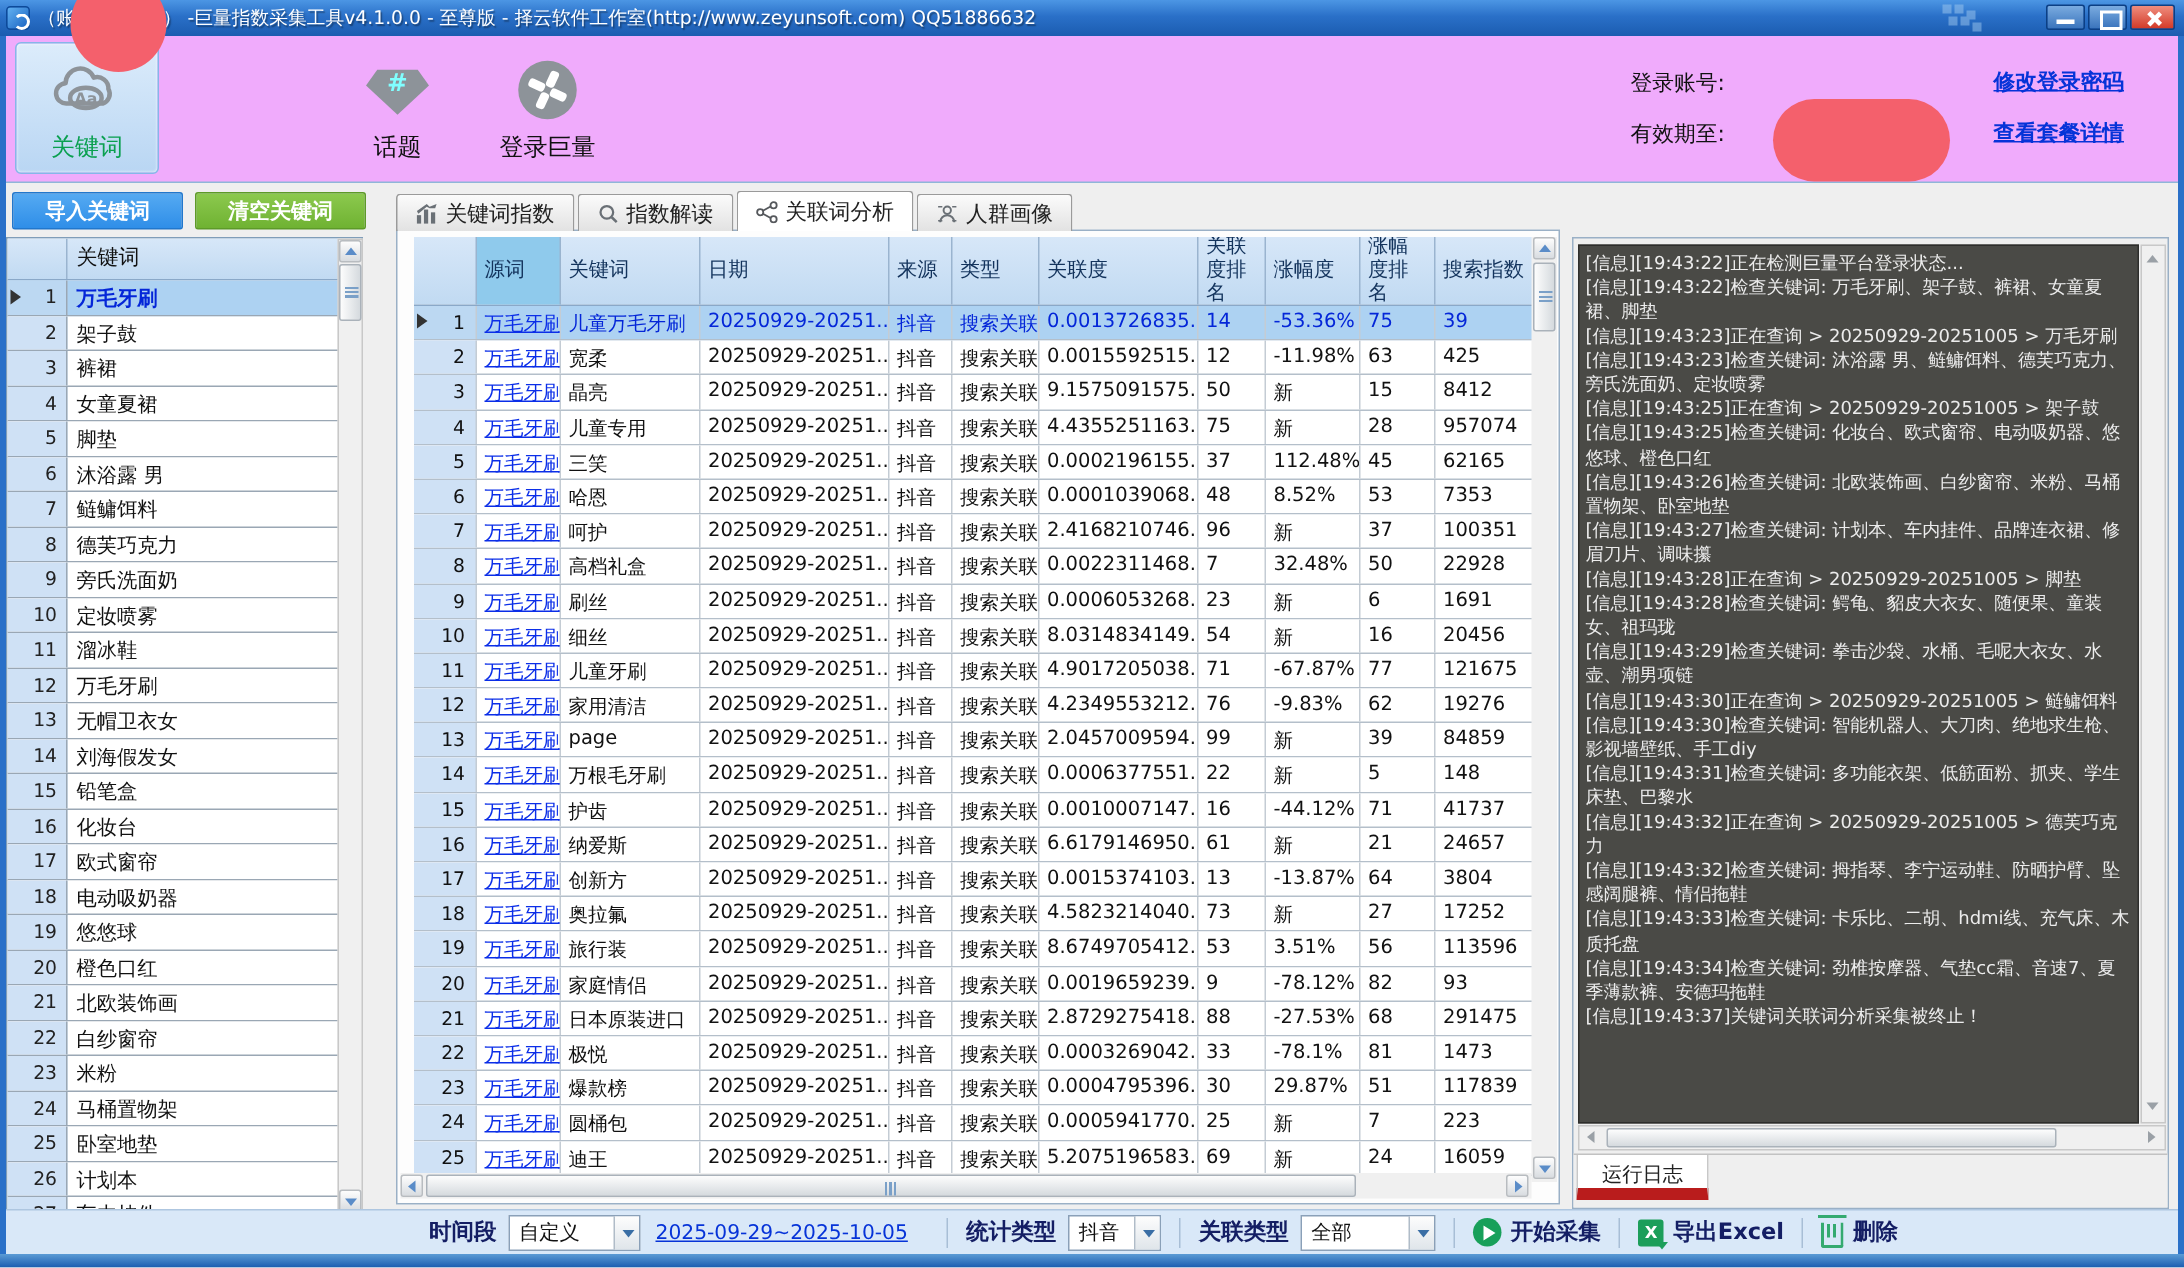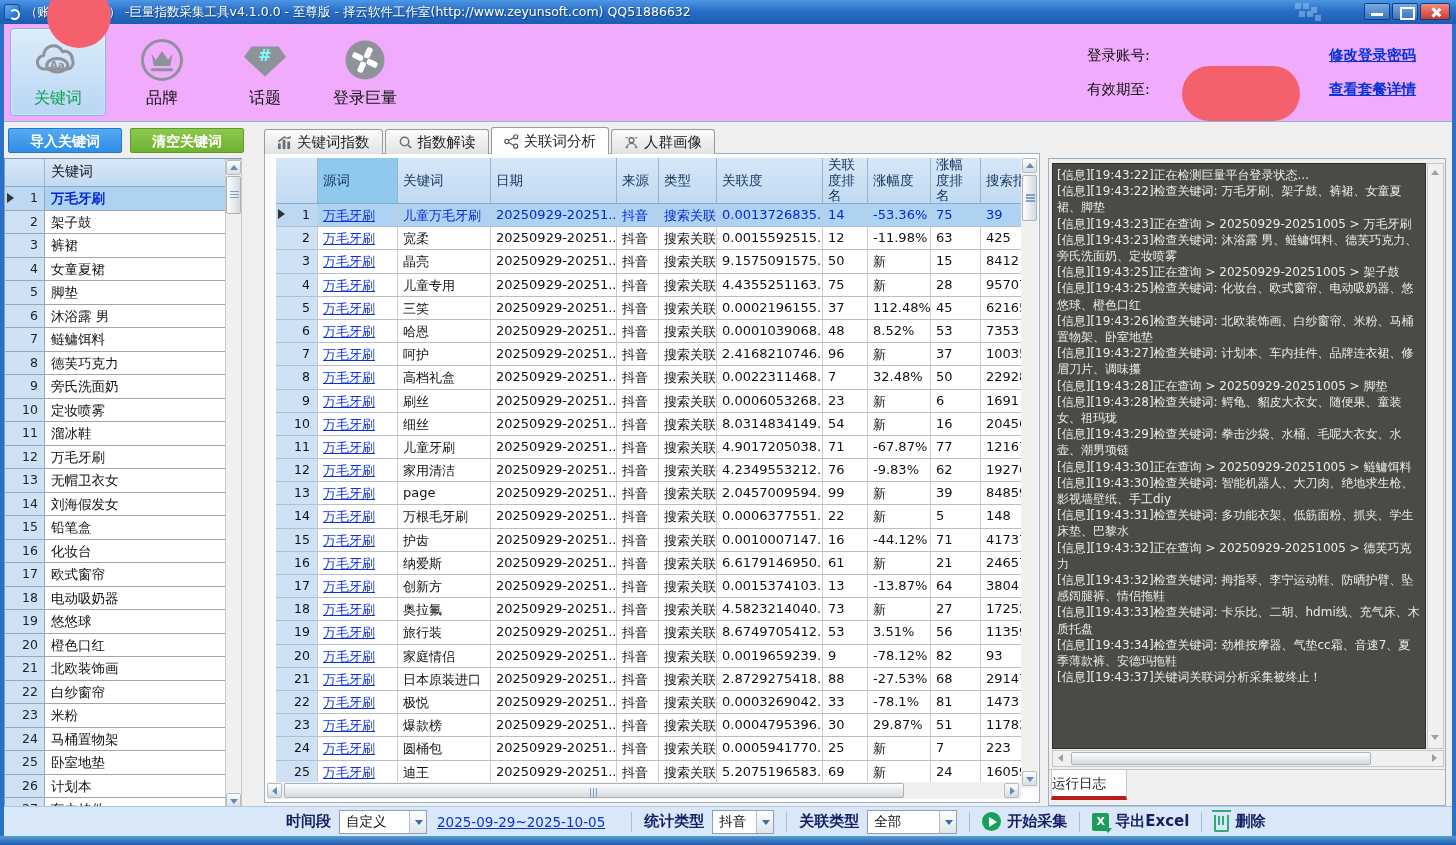--- a/index.html
+++ b/index.html
@@ -82,30 +82,30 @@
 .mt-head{display:flex;height:46px;background:linear-gradient(#d7e7f8,#c1daf2);border-bottom:1px solid #8aa8c8;font-size:13.5px;color:#13335c}
 .mt-head .cell{display:flex;align-items:center;padding:2px 5px;border-right:1px solid #9ab4cf;line-height:1.15}
 .mt-head .cell.sorted{background:#8fcaec}
 .trow{display:flex;height:23.2px;background:#fff;border-bottom:1px solid #b4bfca;font-size:13px;cursor:pointer}
 .trow .cell{padding:3px 5px 0;border-right:1px solid #c4ccd4;white-space:nowrap;overflow:hidden;color:#111}
 .trow .cell.num{background:#cfe1f5;text-align:right;padding-right:7px;position:relative;font-size:12.5px}
 .trow.sel{background:#add2f2}
 .trow.sel .cell{color:#0426d8}
 .trow.sel .cell.num{background:#bcd8f2;color:#111}
 .link{color:#0b2ee8;text-decoration:underline;cursor:pointer}
-.c0{width:42px;flex:none}.c1{width:80px;flex:none}.c2{width:93px;flex:none}.c3{width:126px;flex:none}
+.c0{width:42px;flex:none}.c1{width:56px;flex:none}.c2{width:93px;flex:none}.c3{width:126px;flex:none}
 .c4{width:42px;flex:none}.c5{width:58px;flex:none}.c6{width:106px;flex:none}.c7{width:45px;flex:none}
 .c8{width:63px;flex:none}.c9{width:50px;flex:none}.c10{width:80px;flex:none}
 
 
 .log-wrap{position:absolute;left:1048px;top:158px;width:398px;height:648px;background:#efefef;border:1px solid #9ab0c6}
 .log-box{position:absolute;left:3px;top:4px;width:374px;height:586px;background:#4a4a46;border:1px solid #2e2e2c;color:#ececec;font-family:"DejaVu Sans Mono","Liberation Mono",monospace;font-size:12px;line-height:16.2px;padding:3px 4px;overflow:hidden}
 .log-line{word-break:break-all}
 .log-tabbar{position:absolute;left:0px;top:610px;width:396px;height:36px;border-top:1px solid #c2c2c2;background:#efefef}
-.log-tab{position:absolute;left:2px;top:0;width:76px;height:30px;background:#fff;border:1px solid #c8c8c8;border-top:none;border-bottom:4px solid #b91c1c;font-size:13.5px;color:#222;line-height:27px;cursor:pointer}
+.log-tab{position:absolute;left:2px;top:0;width:88px;height:30px;background:#fff;border:1px solid #c8c8c8;border-top:none;border-bottom:8px solid #b91c1c;font-size:13.5px;color:#222;text-align:center;line-height:27px;cursor:pointer}
 
 
 .bottombar{position:absolute;left:4px;top:806px;width:1448px;height:30px;background:#d9e8f8;border-top:1px solid #aec6e0;display:flex;align-items:center}
 .blabel{font-weight:bold;color:#141e64;font-size:15px;margin:0 8px 0 0}
 .combo{height:24px;background:#fff;border:1px solid #8aa0b8;display:flex;align-items:center;font-size:13.5px;color:#111;padding-left:6px;position:relative}
 .combo .arr{position:absolute;right:0;top:0;width:17px;height:22px;background:linear-gradient(#fdfdfd,#dfe5ea);border-left:1px solid #b0bcc8}
 .combo .arr::after{content:"";position:absolute;left:5px;top:9px;width:0;height:0;border-left:4px solid transparent;border-right:4px solid transparent;border-top:5px solid #3a6ea5}
 .datelink{color:#0633d8;font-size:13.5px;text-decoration:underline;margin:0 14px 0 10px;cursor:pointer}
 .vdiv{width:1px;height:20px;background:#a8bed6;margin:0 12px}
 .action{display:flex;align-items:center;gap:6px;font-size:15px;font-weight:bold;color:#141e64;cursor:pointer}
@@ -147,28 +147,20 @@
 <div class="frame-bottom"></div>
 
 <div class="toolbar">
   <div class="tool-btn active" style="left:6px">
     <svg class="tool-ic" viewBox="0 0 64 64">
       <path class="ic" d="M18 44 h-4 a9 9 0 0 1 -1-18 a13 13 0 0 1 25-5 a10 10 0 0 1 13 10 a9 9 0 0 1-5 13 z"></path>
       <ellipse class="ic" cx="31" cy="39" rx="14" ry="9"></ellipse>
       <text x="31" y="44" text-anchor="middle" font-size="14" fill="#8d9399" font-weight="bold">Aa</text>
     </svg>
     <span class="tlabel">关键词</span>
-  </div>
-  <div class="tool-btn" style="left:110px">
-    <svg class="tool-ic" viewBox="0 0 64 64">
-      <circle class="ic" cx="32" cy="32" r="26"></circle>
-      <path class="icf" d="M18 24 l6 8 8-12 8 12 6-8 -3 16 h-22 z"></path>
-      <rect class="icf" x="17" y="43" width="30" height="4" rx="2"></rect>
-    </svg>
-    <span class="tlabel">品牌</span>
   </div>
   <div class="tool-btn" style="left:213px">
     <svg class="tool-ic" viewBox="0 0 64 64">
       <path class="icf" d="M14 14 h36 l10 14 -28 26 -28-26 z"></path>
       <text x="32" y="33" text-anchor="middle" font-size="22" fill="#80ffff" font-weight="bold">#</text>
     </svg>
     <span class="tlabel">话题</span>
   </div>
   <div class="tool-btn" style="left:313px">
     <svg class="tool-ic" viewBox="0 0 64 64">

